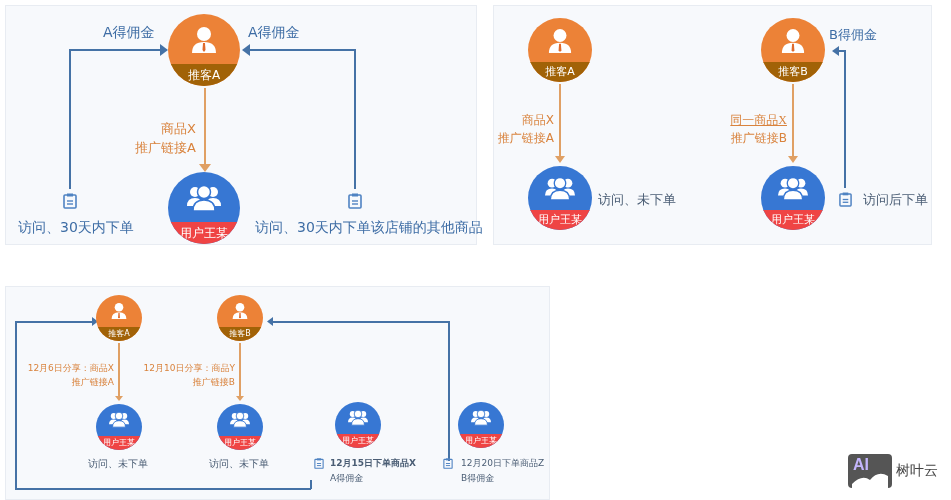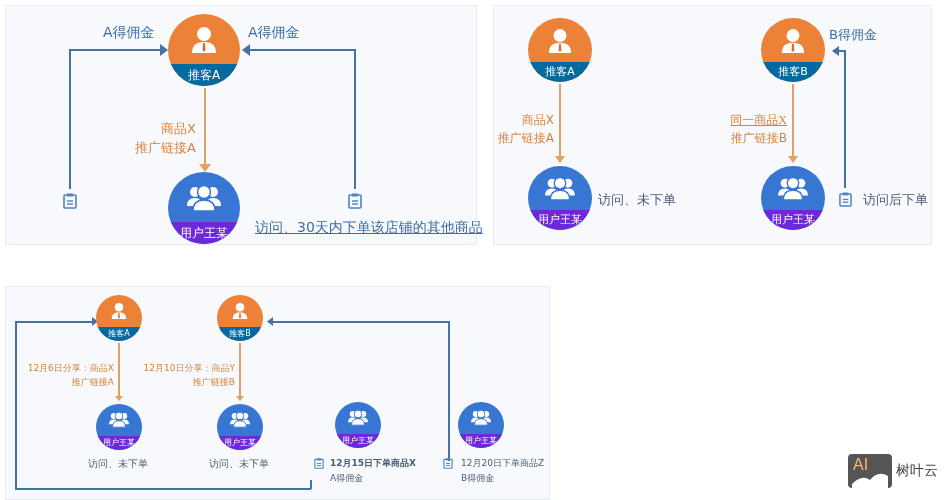--- a/index.html
+++ b/index.html
@@ -3,22 +3,22 @@
 <meta charset="utf-8">
 <style>
   html,body{margin:0;padding:0;background:#ffffff;}
   body{width:951px;height:500px;position:relative;overflow:hidden;font-family:"DejaVu Sans","Liberation Sans",sans-serif;}
   .panel{position:absolute;background:#f7f9fc;border:1px solid #e8ecf2;box-sizing:border-box;}
   .abs{position:absolute;}
   .node{position:absolute;border-radius:50%;overflow:hidden;}
   .node.orange{background:#ec8237;}
   .node.blue{background:#3777d3;}
   .node .band{position:absolute;left:0;right:0;bottom:0;color:#fff;text-align:center;}
-  .node.orange .band{background:#0369a1;}
-  .node.blue .band{background:#6d28d9;}
+  .node.orange .band{background:#a16207;}
+  .node.blue .band{background:#ef4444;}
   .node svg{position:absolute;left:50%;transform:translateX(-50%);}
   .txt{position:absolute;white-space:nowrap;text-align:center;}
   .blue-t{color:#3e6da5;}
   .orange-t{color:#d9833d;}
   .gray-t{color:#4a5d74;}
   .line{position:absolute;background:#4572a6;}
   .oline{position:absolute;background:#e0a064;}
 </style>
 </head>
 <body>
@@ -58,34 +58,35 @@
   <svg class="abs" width="8" height="12" style="left:154px;top:38px;">
       <path d="M0 0 L8 6 L0 12 Z" fill="#4572a6"></path>
     </svg>
   <div class="txt blue-t" style="left:97px;top:18px;font-size:14px;">A得佣金</div>
   <svg class="abs" width="14" height="16" viewBox="0 0 14 16" style="left:57px;top:187px;">
     <rect x="1" y="2" width="12" height="13" rx="1" fill="none" stroke="#4f83c2" stroke-width="1.6"></rect>
     <rect x="4" y="0.5" width="6" height="3" fill="#4f83c2"></rect>
     <line x1="4" y1="8" x2="10" y2="8" stroke="#4f83c2" stroke-width="1.4"></line>
     <line x1="4" y1="11" x2="10" y2="11" stroke="#4f83c2" stroke-width="1.4"></line>
   </svg>
+  <div class="txt blue-t" style="left:12px;top:213px;font-size:14px;">访问、30天内下单</div>
 
   <div class="line" style="left:348px;top:43px;width:2px;height:140px;"></div>
   <div class="line" style="left:243px;top:43px;width:107px;height:2px;"></div>
   <svg class="abs" width="8" height="12" style="left:236px;top:38px;">
       <path d="M8 0 L0 6 L8 12 Z" fill="#4572a6"></path>
     </svg>
   <div class="txt blue-t" style="left:242px;top:18px;font-size:14px;">A得佣金</div>
   <svg class="abs" width="14" height="16" viewBox="0 0 14 16" style="left:342px;top:187px;">
     <rect x="1" y="2" width="12" height="13" rx="1" fill="none" stroke="#4f83c2" stroke-width="1.6"></rect>
     <rect x="4" y="0.5" width="6" height="3" fill="#4f83c2"></rect>
     <line x1="4" y1="8" x2="10" y2="8" stroke="#4f83c2" stroke-width="1.4"></line>
     <line x1="4" y1="11" x2="10" y2="11" stroke="#4f83c2" stroke-width="1.4"></line>
   </svg>
-  <div class="txt blue-t" style="left:249px;top:213px;font-size:14px;text-decoration:underline;">访问、30天内下单该店铺的其他商品</div>
+  <div class="txt blue-t" style="left:249px;top:213px;font-size:14px;">访问、30天内下单该店铺的其他商品</div>
 </div>
 
 <div class="panel" style="left:493px;top:5px;width:439px;height:240px;">
 
   <div class="node orange" style="left:34px;top:12px;width:64px;height:64px;">
     <svg width="24" height="26" viewBox="0 0 26 28" style="top:10px;">
       <circle cx="13" cy="8" r="7" fill="#fff"></circle>
       <path d="M1 27 Q1 16 13 16 Q25 16 25 27 Z" fill="#fff"></path>
       <path d="M12 17 L14 17 L14.5 24 L13 26 L11.5 24 Z" fill="#e06a2c"></path>
     </svg>
@@ -261,20 +262,20 @@
     <rect x="4" y="0.5" width="6" height="3" fill="#4f83c2"></rect>
     <line x1="4" y1="8" x2="10" y2="8" stroke="#4f83c2" stroke-width="1.4"></line>
     <line x1="4" y1="11" x2="10" y2="11" stroke="#4f83c2" stroke-width="1.4"></line>
   </svg>
   <div class="txt gray-t" style="left:455px;top:170px;font-size:9px;">12月20日下单商品Z</div>
   <div class="txt gray-t" style="left:455px;top:185px;font-size:9px;">B得佣金</div>
 </div>
 
 <div class="abs" style="left:848px;top:452px;width:100px;height:36px;">
   <div class="abs" style="left:0;top:2px;width:44px;height:34px;background:#555;border-radius:4px;overflow:hidden;">
-    <div class="abs" style="left:5px;top:2px;color:#fdba74;font-weight:normal;font-size:16px;font-family:'Liberation Sans',sans-serif;">AI</div>
+    <div class="abs" style="left:5px;top:2px;color:#c4b5fd;font-weight:bold;font-size:16px;font-family:'Liberation Sans',sans-serif;">AI</div>
     <svg class="abs" width="44" height="18" style="left:0;top:16px;">
         <path d="M4 14 Q14 4 22 10 Q30 0 40 6 L40 18 L4 18 Z" fill="#fff"></path>
         <rect x="0" y="0" width="44" height="18" fill="none"></rect>
       </svg>
   </div>
   <div class="txt" style="left:48px;top:10px;font-size:14px;color:#444;">树叶云</div>
 </div>
 
 </body></html>

